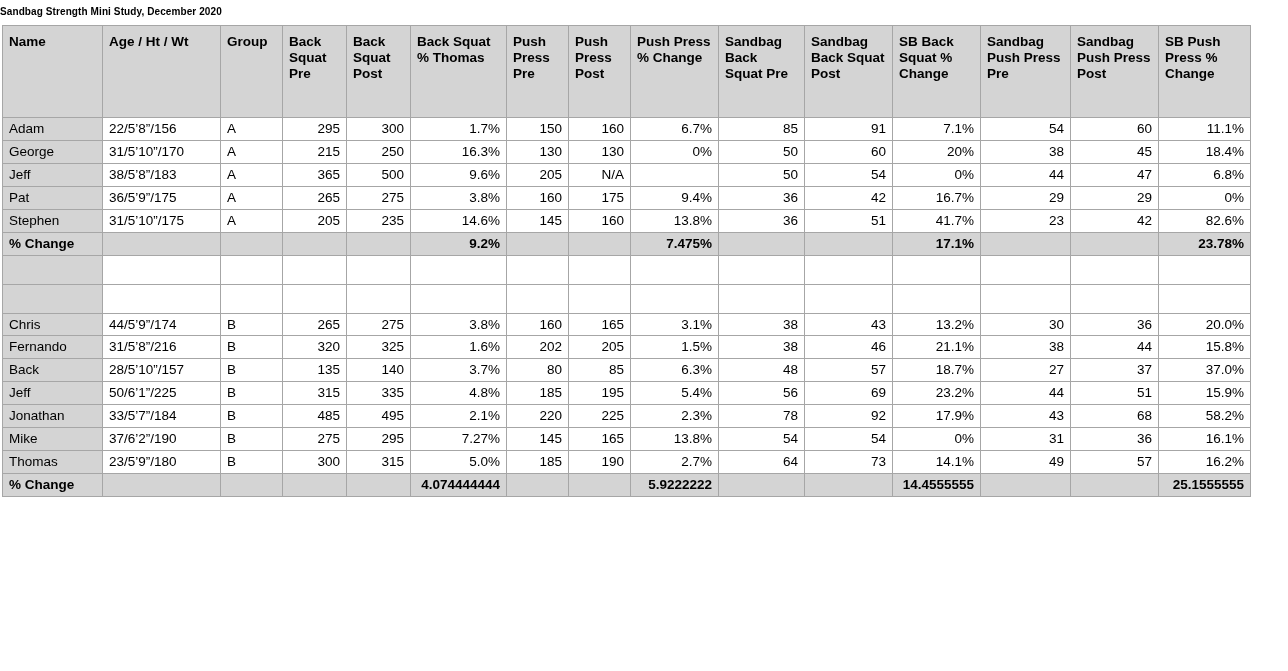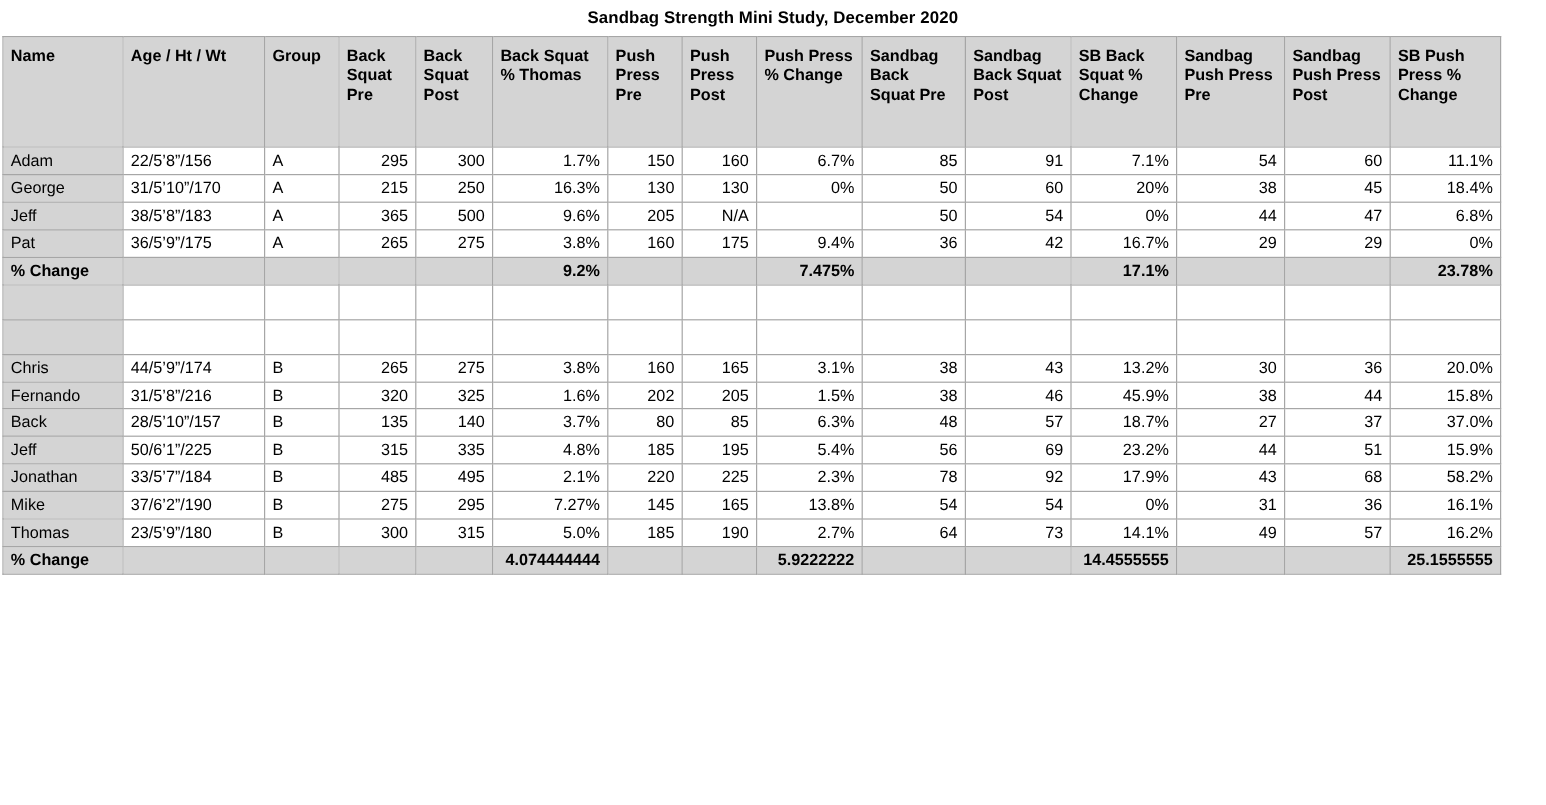--- a/index.html
+++ b/index.html
@@ -8,22 +8,21 @@
     background: #ffffff;
   }
   body {
     width: 1288px;
     height: 671px;
     font-family: "Liberation Sans", sans-serif;
     color: #000000;
     overflow: hidden;
   }
   .page-title {
-    text-align: center;
-    font-size: 14px;
+    font-size: 10px;
     font-weight: bold;
     padding: 6px 0 8px 0;
     letter-spacing: 0.1px;
   }
   table.study {
     border-collapse: collapse;
     width: 1104px;
     margin: 0 2px;
     table-layout: fixed;
   }
@@ -188,20 +187,37 @@
         <td class="num">160</td>
         <td class="num">175</td>
         <td class="num">9.4%</td>
         <td class="num">36</td>
         <td class="num">42</td>
         <td class="num">16.7%</td>
         <td class="num">29</td>
         <td class="num">29</td>
         <td class="num">0%</td>
       </tr>
+      <tr>
+        <td class="namecell txt">Stephen</td>
+        <td class="txt">31/5’10”/175</td>
+        <td class="txt">A</td>
+        <td class="num">205</td>
+        <td class="num">235</td>
+        <td class="num">14.6%</td>
+        <td class="num">145</td>
+        <td class="num">160</td>
+        <td class="num">13.8%</td>
+        <td class="num">36</td>
+        <td class="num">51</td>
+        <td class="num">41.7%</td>
+        <td class="num">23</td>
+        <td class="num">42</td>
+        <td class="num">82.6%</td>
+      </tr>
       <tr class="summary">
         <td class="namecell txt">% Change</td>
         <td class="txt"></td>
         <td class="txt"></td>
         <td class="num"></td>
         <td class="num"></td>
         <td class="num">9.2%</td>
         <td class="num"></td>
         <td class="num"></td>
         <td class="num">7.475%</td>
@@ -268,21 +284,21 @@
         <td class="txt">31/5’8”/216</td>
         <td class="txt">B</td>
         <td class="num">320</td>
         <td class="num">325</td>
         <td class="num">1.6%</td>
         <td class="num">202</td>
         <td class="num">205</td>
         <td class="num">1.5%</td>
         <td class="num">38</td>
         <td class="num">46</td>
-        <td class="num">45.9%</td>
+        <td class="num">21.1%</td>
         <td class="num">38</td>
         <td class="num">44</td>
         <td class="num">15.8%</td>
       </tr>
       <tr>
         <td class="namecell txt">Back</td>
         <td class="txt">28/5’10”/157</td>
         <td class="txt">B</td>
         <td class="num">135</td>
         <td class="num">140</td>

